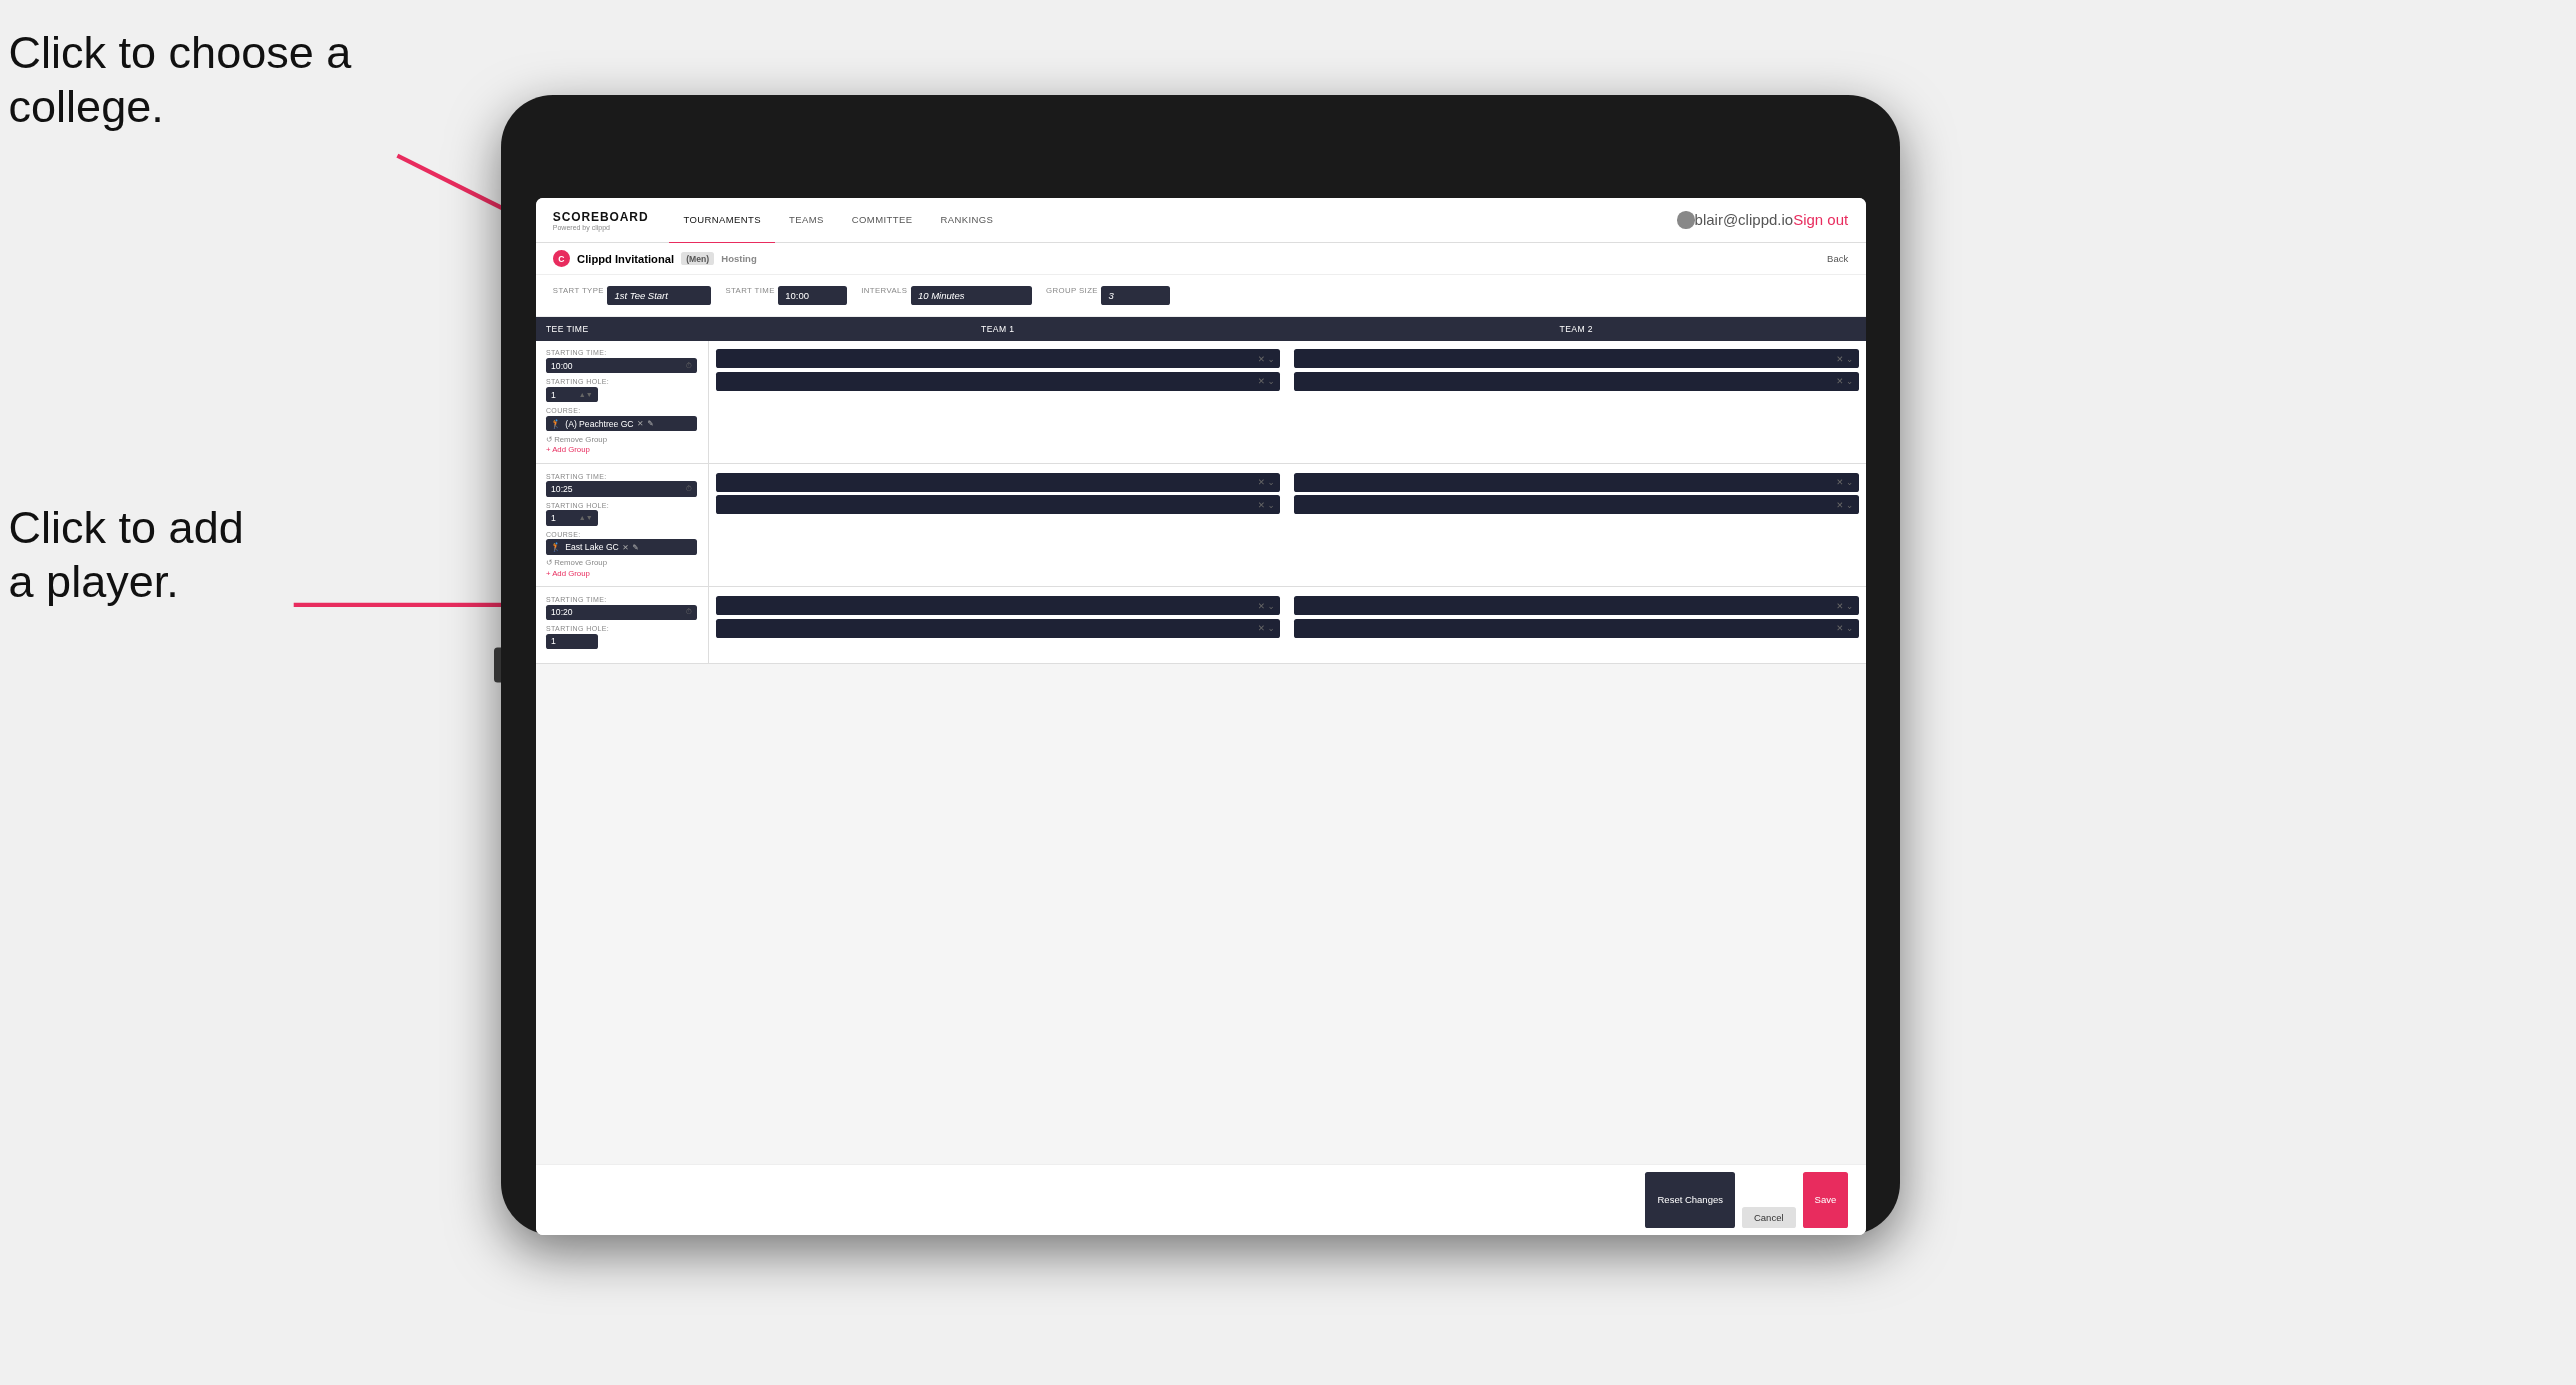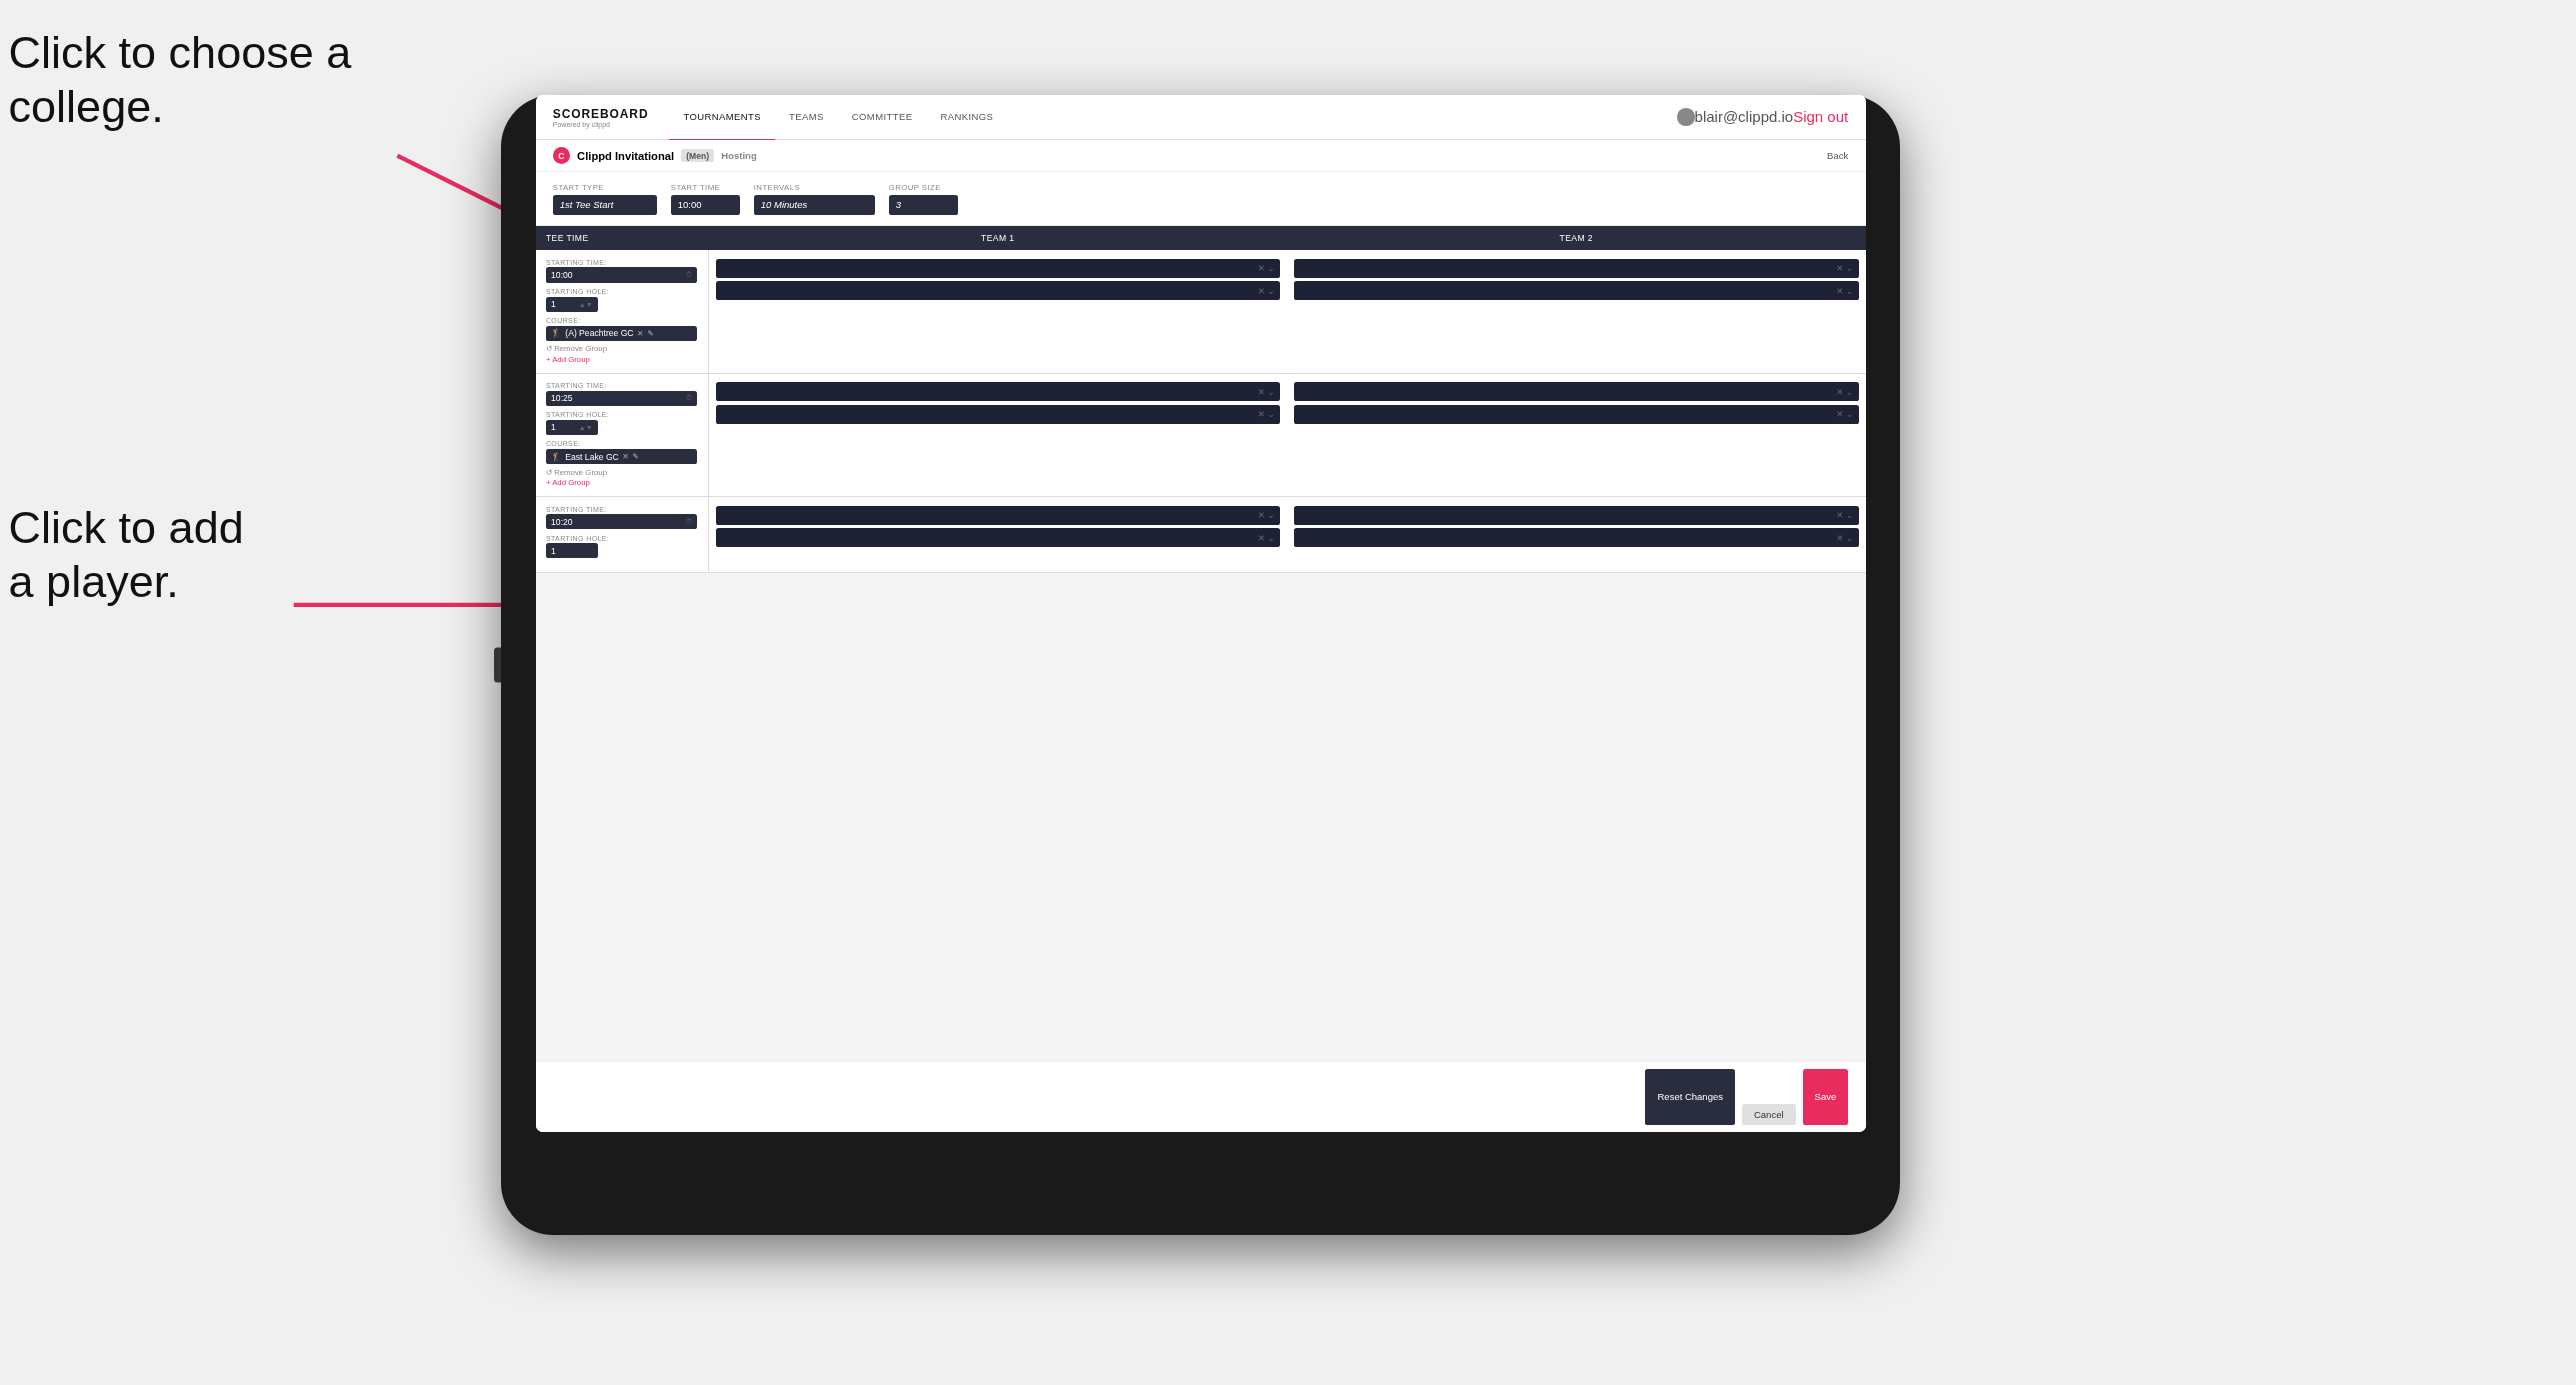--- a/index.html
+++ b/index.html
@@ -33,21 +33,21 @@
     .tablet {
       position: absolute;
       top: 95px;
       left: 501px;
       width: 1399px;
       height: 1140px;
       background: #1a1a1a;
       border-radius: 52px;
       box-shadow: 0 17.3px 52px rgba(0,0,0,0.5);
       display: flex;
-      align-items: flex-start;
+      align-items: flex-end;
       justify-content: center;
     }
     .tablet-screen {
       width: 1330px;
       height: 1037px;
       background: #fff;
       border-radius: 7px;
       overflow: hidden;
       display: flex;
       flex-direction: column;
@@ -171,21 +171,21 @@
       background: #fff;
       padding: 10.4px 17.3px;
       display: flex;
       gap: 14px;
       align-items: flex-end;
       border-bottom: 0.9px solid #eee;
       flex-shrink: 0;
     }
     .control-group {
       display: flex;
-      flex-direction: column;
+      flex-direction: row;
       gap: 3.5px;
     }
     .control-label {
       font-size: 7.8px;
       color: #888;
       text-transform: uppercase;
       letter-spacing: 0.4px;
     }
     .control-select {
       background: #2a2d3e;

